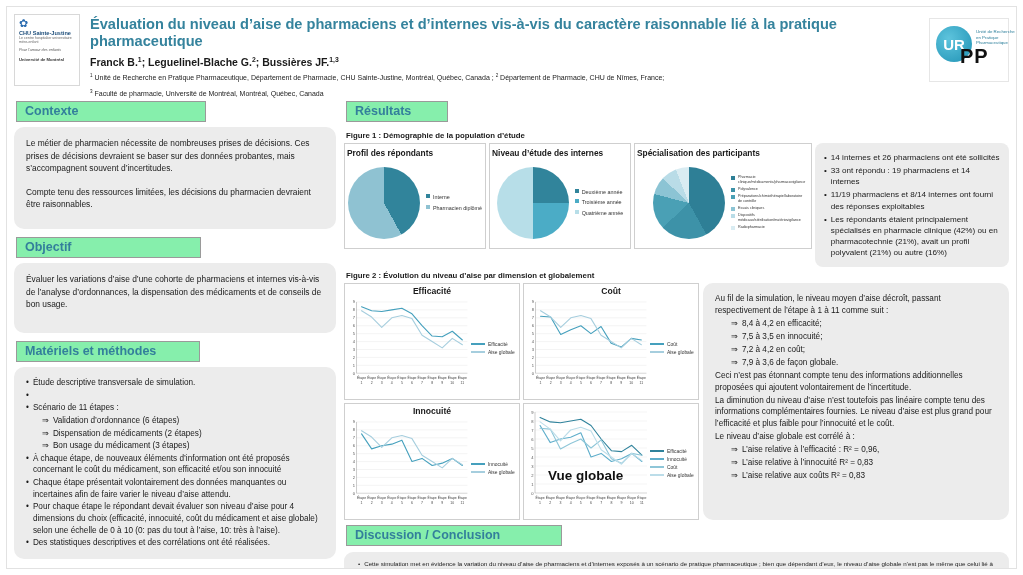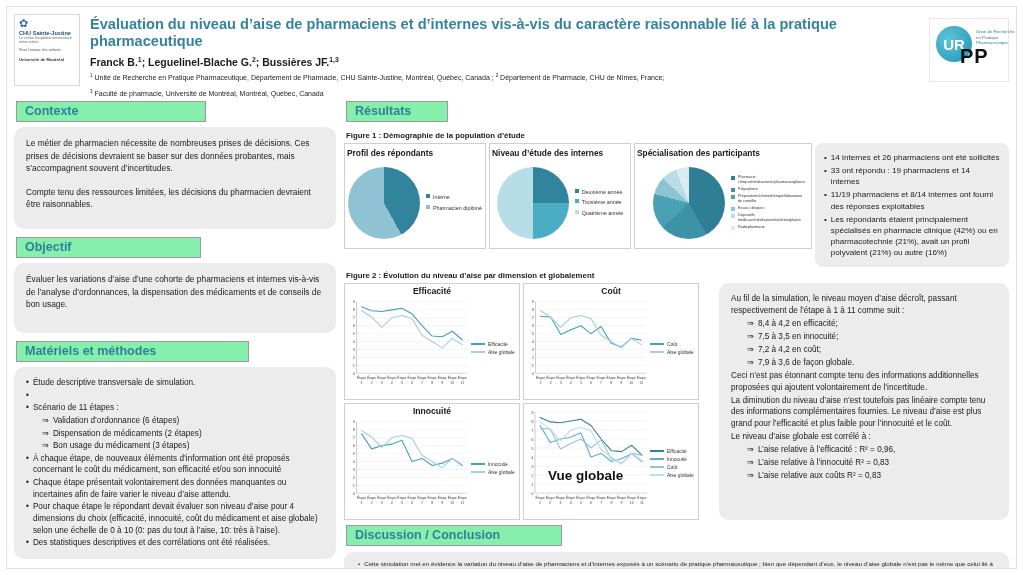--- a/index.html
+++ b/index.html
@@ -55,21 +55,21 @@
   .pie-body{display:flex;flex:1;align-items:center;justify-content:center;gap:6px}
   .pie-disc{width:72px;height:72px;border-radius:50%;flex:0 0 auto}
   .pie-legend{font-size:5.4px;line-height:1.5;color:#333}
   .pie-legend .lg-item{display:flex;gap:3px;align-items:flex-start;margin:2px 0}
   .pie-legend .sw{width:4px;height:4px;flex:0 0 auto;margin-top:1px}
   .pie-box.small-legend .pie-legend{font-size:3.7px;line-height:1.35;width:62px}
   .fig1-bullets{flex:1 1 auto;background:#ececec;border-radius:8px;padding:7px 9px;
                 font-size:8.1px;line-height:1.38}
   .fig1-bullets .li{margin:2px 0}
 
-  .fig2-wrap{display:flex;gap:20px;margin-top:1px}
+  .fig2-wrap{display:flex;gap:4px;margin-top:1px}
   .charts-grid{display:grid;grid-template-columns:176px 176px;grid-auto-rows:117px;gap:3px;flex:0 0 auto}
   .chart-box{background:#fff;border:1px solid #cfcfcf;display:flex;flex-direction:column;
              position:relative;padding:2px 2px 1px}
   .chart-title{font-size:8.6px;font-weight:bold;text-align:center;height:12px}
   .chart-body{display:flex;flex:1;min-height:0}
   .chart-svg{flex:1 1 auto;height:100%}
   .chart-legend{flex:0 0 46px;display:flex;flex-direction:column;justify-content:center;gap:3px;
                 font-size:4.9px;color:#333;padding-right:1px}
   .chart-legend .lg-item{display:flex;align-items:center;gap:3px}
   .chart-legend .lw{width:14px;height:2px;flex:0 0 auto}
@@ -116,21 +116,21 @@
           <div class="li m-p"><span>Le métier de pharmacien nécessite de nombreuses prises de décisions. Ces prises de décisions devraient se baser sur des données probantes, mais s’accompagnent souvent d’incertitudes.</span></div>
           <div class="gap"></div>
           <div class="li m-p"><span>Compte tenu des ressources limitées, les décisions du pharmacien devraient être raisonnables.</span></div>
         </div>
 
       <div class="sec-h" style="width:185px;margin-top:8px">Objectif</div>
       <div class="gray-box" style="min-height:70px">
           <div class="li m-p"><span>Évaluer les variations d’aise d’une cohorte de pharmaciens et internes vis-à-vis de l’analyse d’ordonnances, la dispensation des médicaments et de conseils de bon usage.</span></div>
         </div>
 
-      <div class="sec-h" style="width:233px;margin-top:8px">Matériels et méthodes</div>
+      <div class="sec-h" style="width:184px;margin-top:8px">Matériels et méthodes</div>
       <div class="gray-box" style="font-size:8.2px;line-height:1.42">
           <div class="li m-dot">
             <span class="mk">•</span>
             <span>Étude descriptive transversale de simulation.</span>
           </div>
           <div class="li m-dot">
             <span class="mk">•</span>
           </div>
           <div class="li m-dot">
             <span class="mk">•</span>

